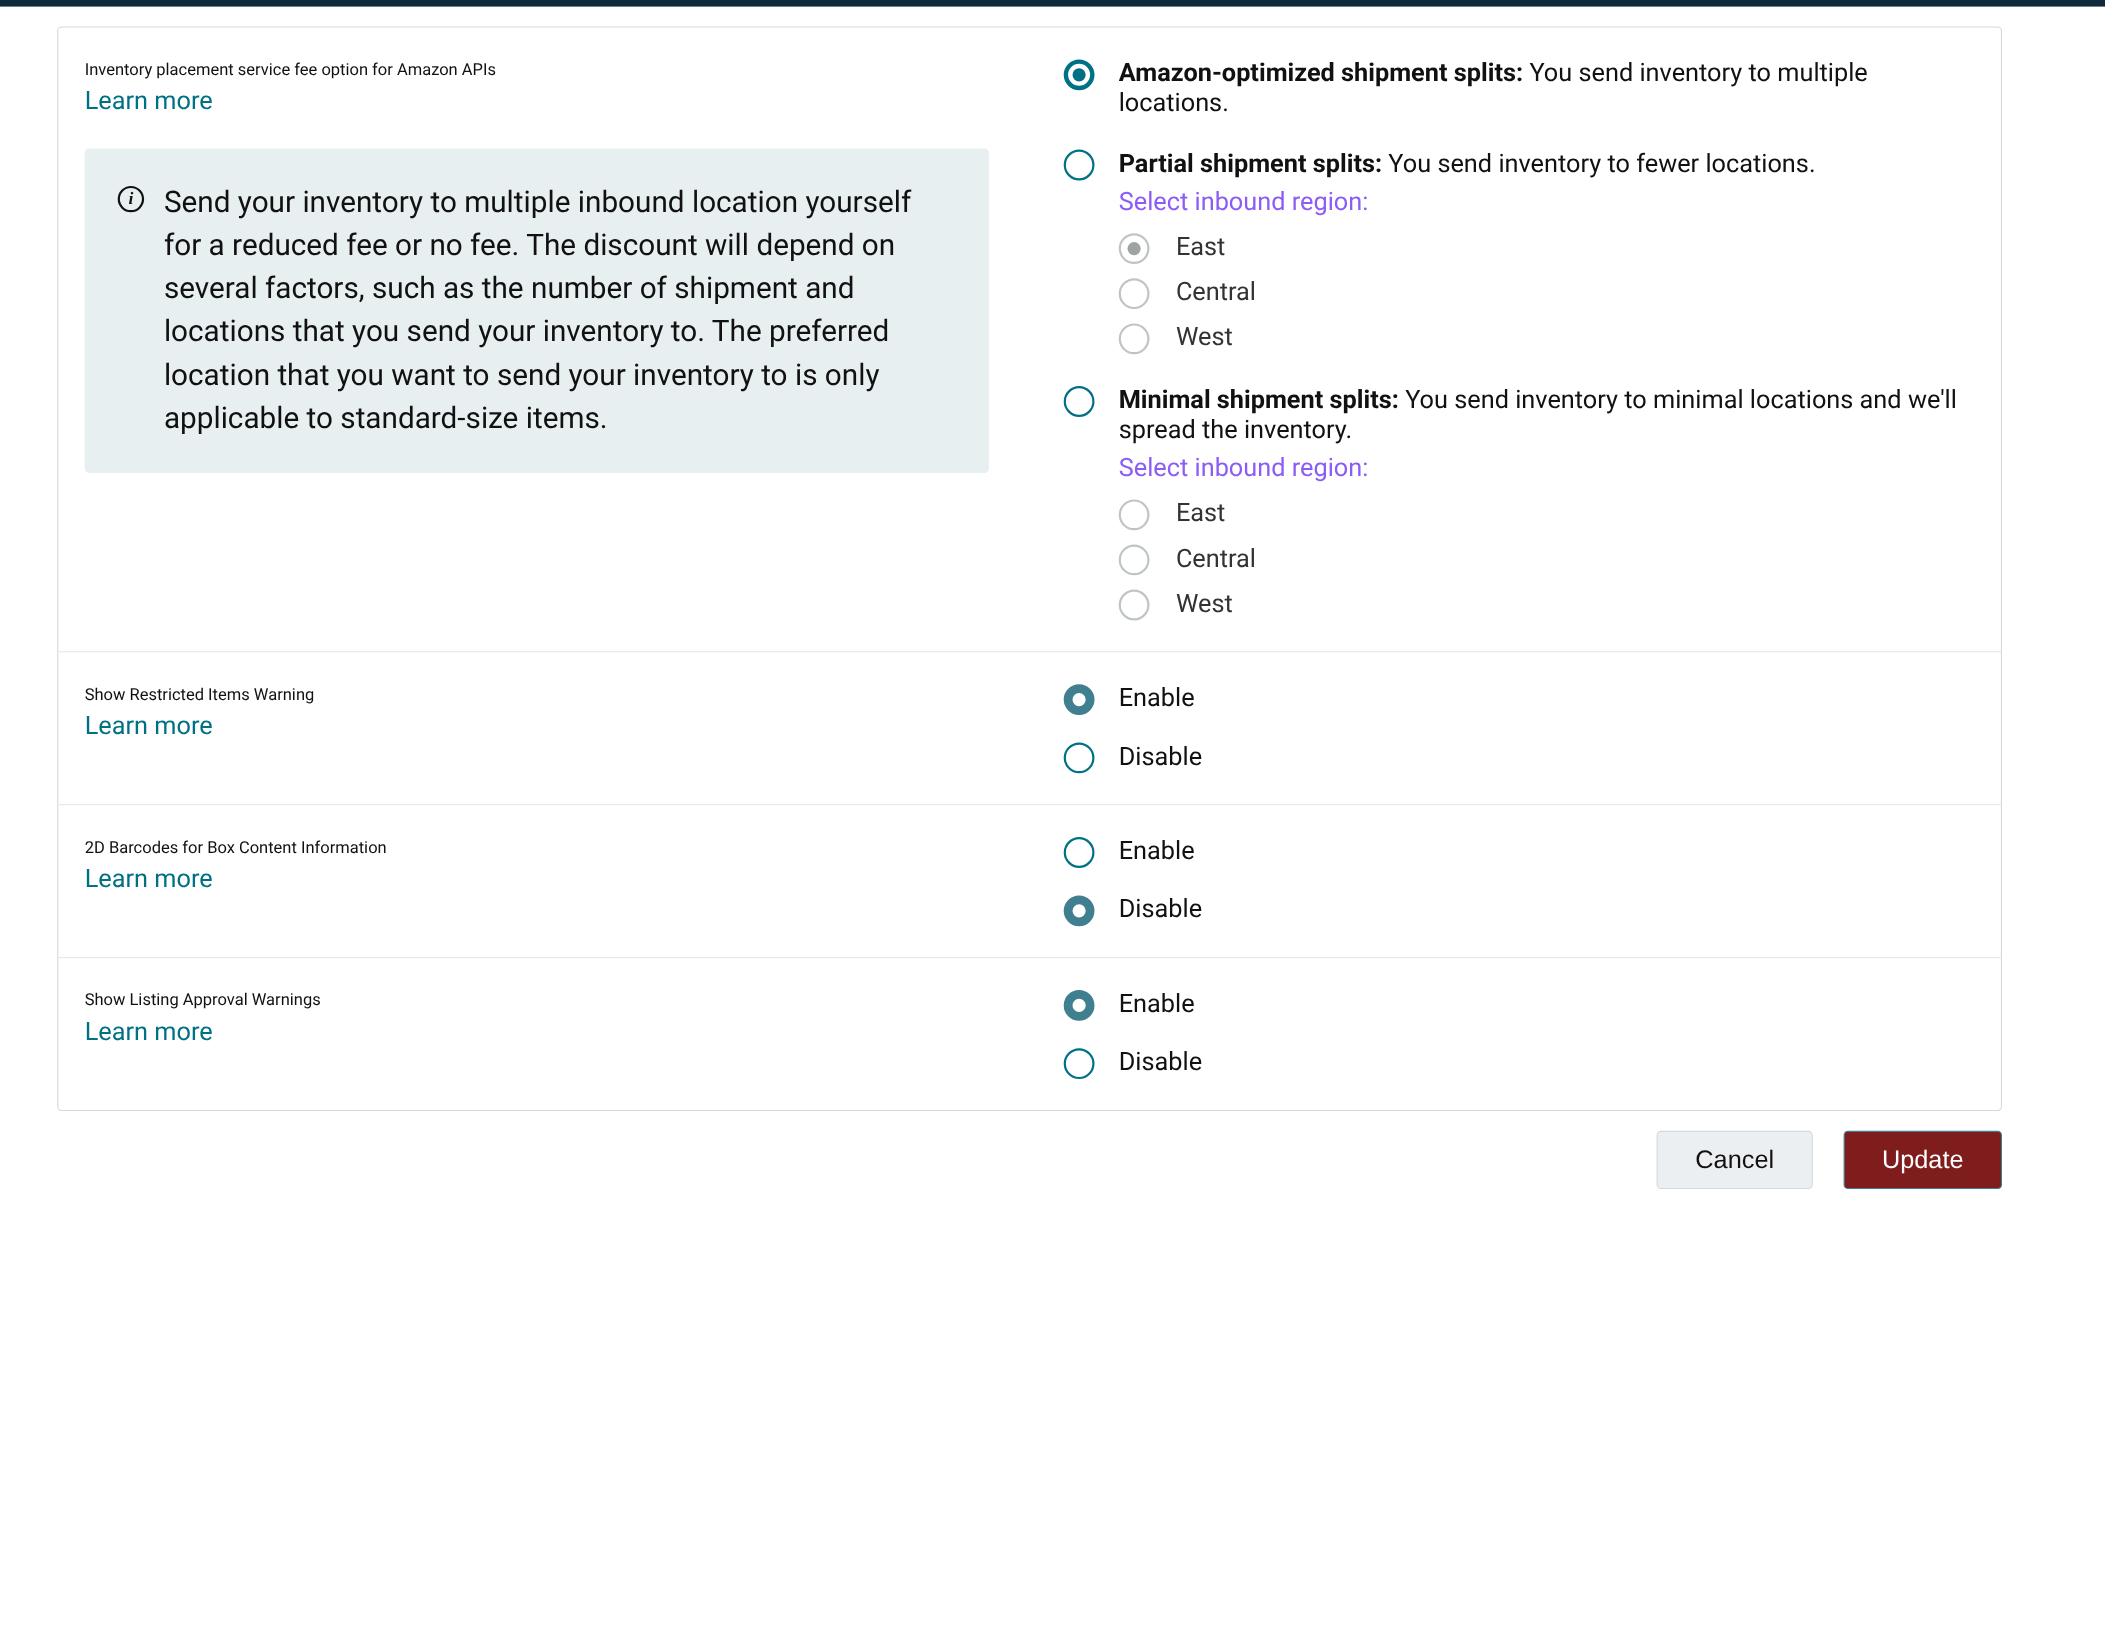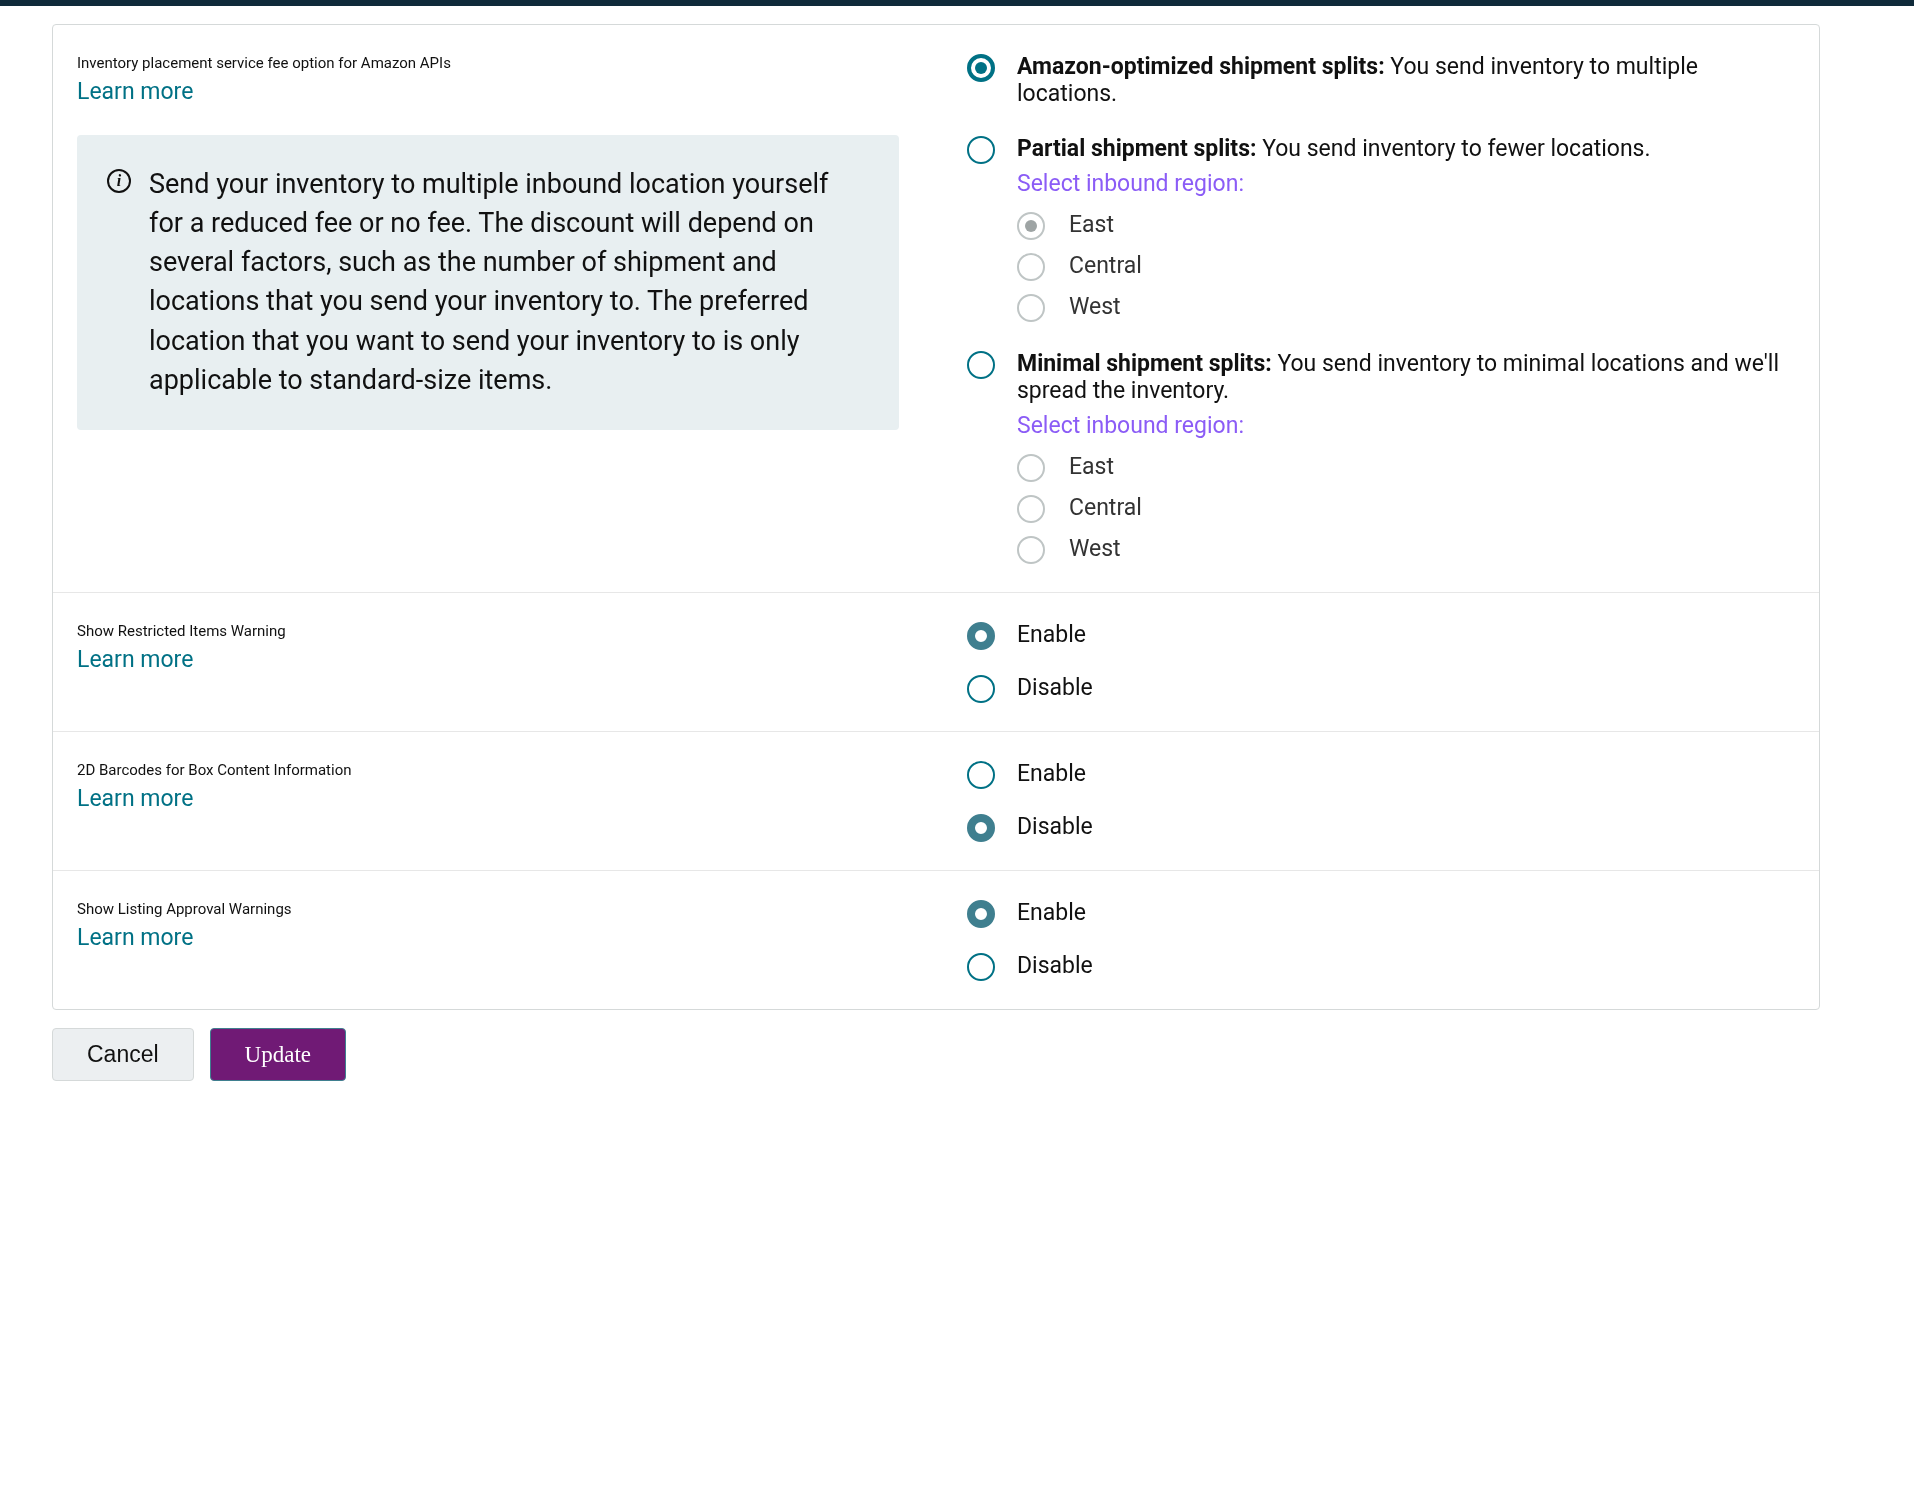--- a/index.html
+++ b/index.html
@@ -130,41 +130,41 @@
 .radio-title { font-size: 23px; font-weight: 700; color:#111; }
 .radio-desc { font-size: 23px; font-weight:400; color:#111; }
 .radio-subtext { font-size: 23px; margin-top:8px; color:#8b5cf6; }
 .sub-radios { margin-top:14px; display:flex; flex-direction:column; gap:12px; }
 .sub-radio-row { display:flex; gap:24px; }
 .sub-radio-row .sub-label { font-size:23px; color:#333; }
 .simple-radio-group { display:flex; flex-direction:column; gap:24px; }
 
 .action-row {
   display:flex;
-  gap: 16px;
+  justify-content:flex-end;
+  gap: 28px;
   margin-top: 18px;
   width: 1768px;
 }
 .btn {
   font-size: 23px;
   padding: 12px 34px;
   border-radius: 4px;
   cursor: pointer;
   border: 1px solid transparent;
 }
 .btn-cancel {
   background: #eceff1;
   border-color: #d5d9d9;
   color: #111;
 }
 .btn-update {
-  background: #701a75;
+  background: #7f1d1d;
   color: #fff;
   border-color: #3f7f8f;
-  font-family: Liberation Serif, serif;
 }
 </style>
 </head>
 <body>
 
 <div class="top-bar"></div>
 
 <div class="page">
 
   <div class="panel">

